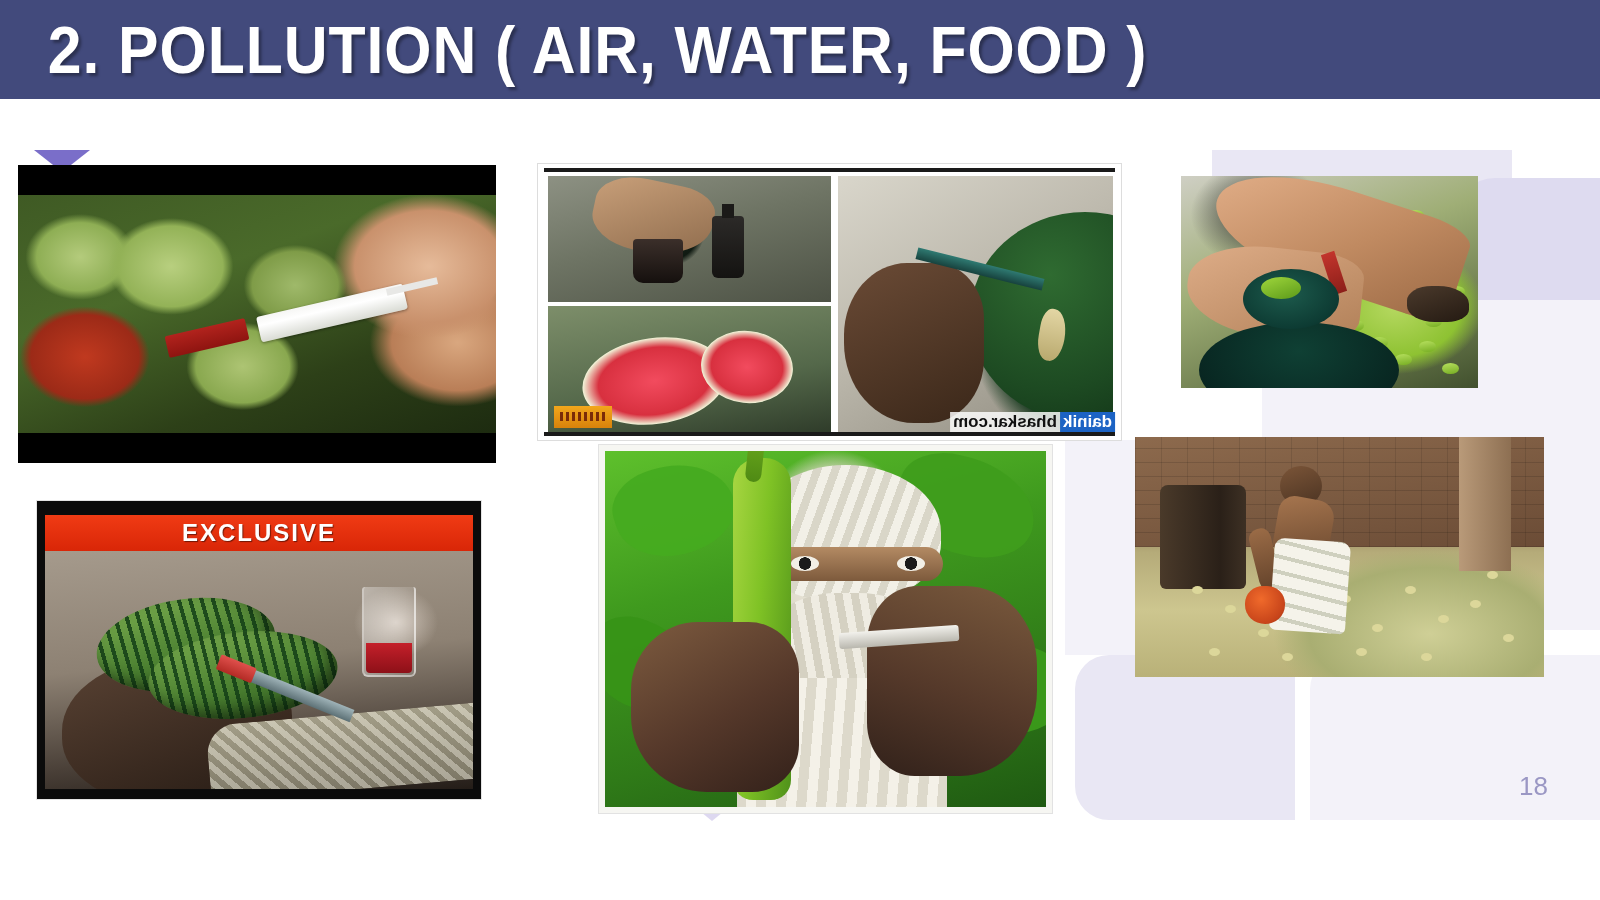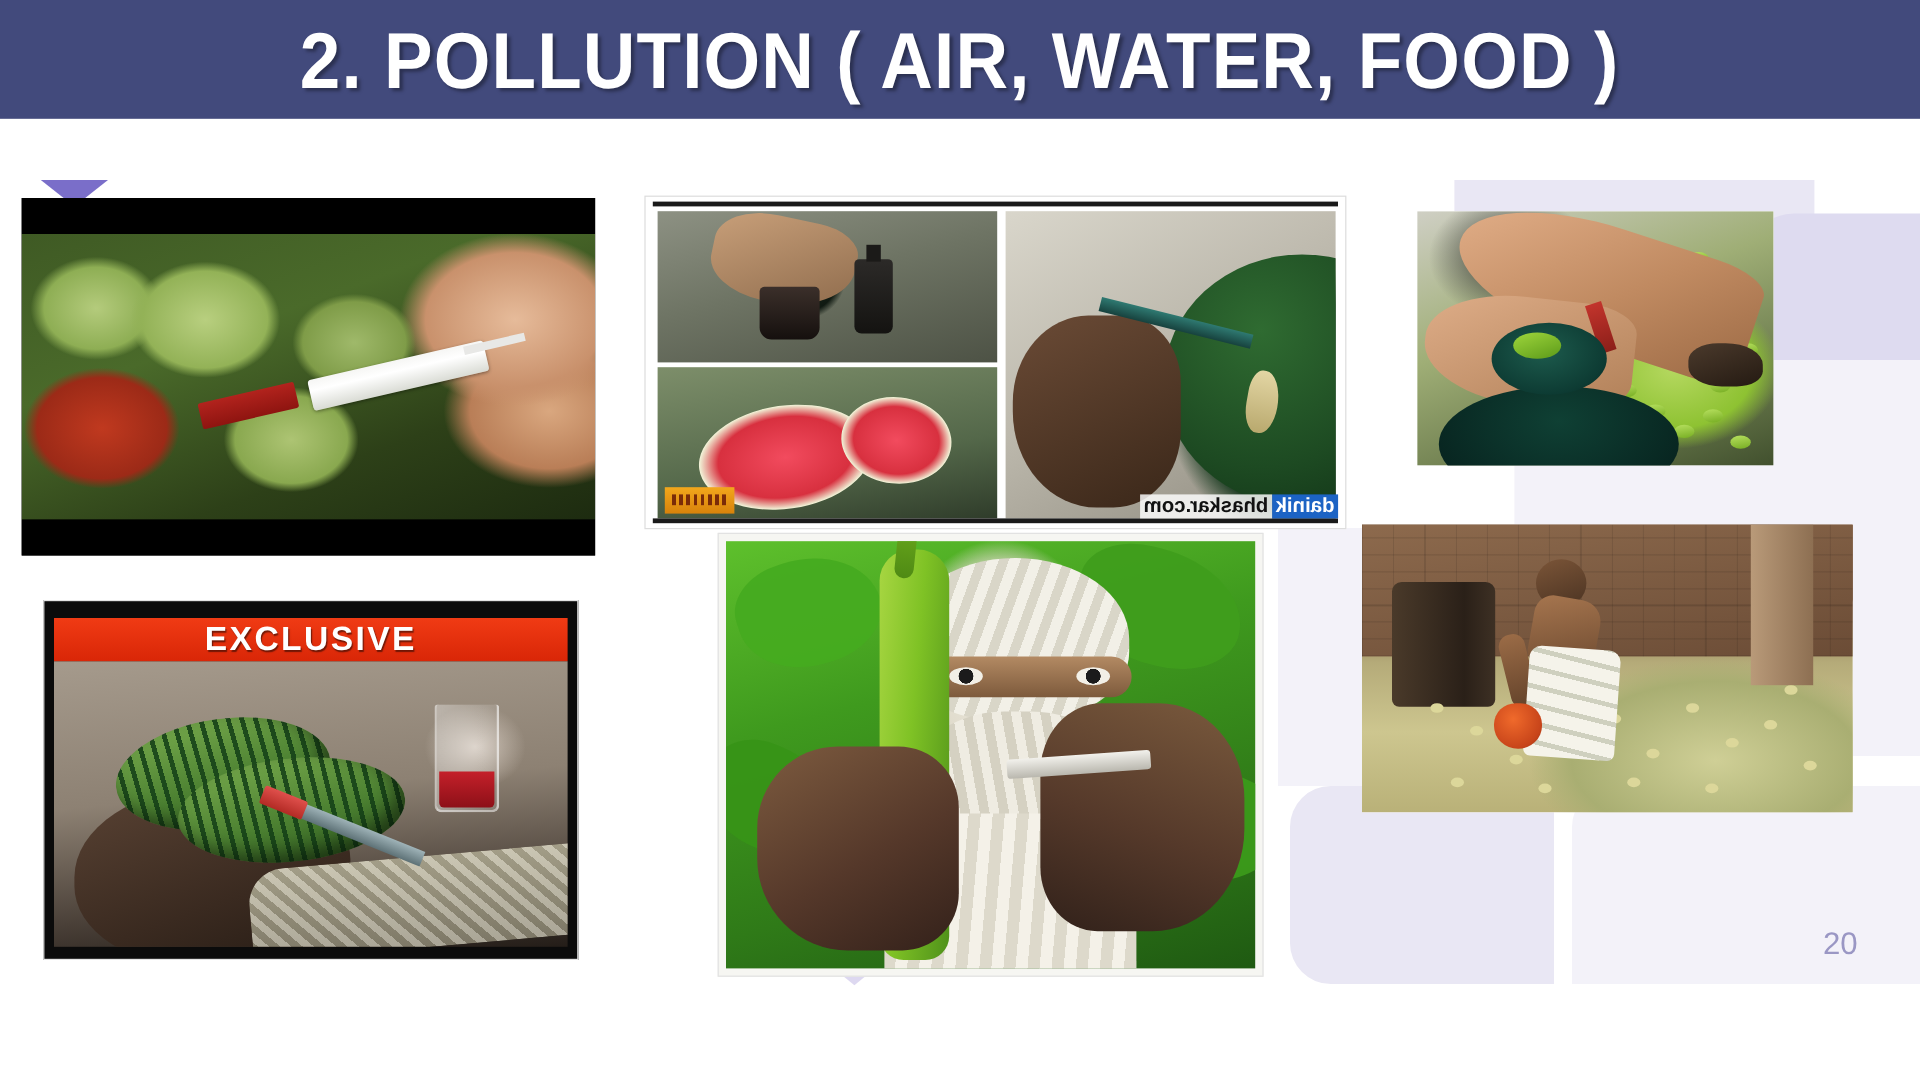--- a/index.html
+++ b/index.html
@@ -24,21 +24,21 @@
   }
   .deco.lav   { background:#e9e7f4; }
   .deco.lav2  { background:#dedbf0; }
   .deco.faint { background:#f3f2f9; }
 
   
   .header {
     position:absolute; left:0; top:0;
     width:1600px; height:99px;
     background:#424a7c;
-    display:flex; align-items:center; justify-content:center;
+    display:flex; align-items:center; justify-content:flex-start;
   }
   .header-title {
     color:#ffffff;
     font-family:"Liberation Sans Narrow","Liberation Sans",sans-serif;
     font-weight:bold;
     font-size:66px;
     letter-spacing:1px;
     transform:scaleX(0.92);
     text-shadow:3px 3px 3px rgba(0,0,0,0.35);
     white-space:nowrap;
@@ -87,21 +87,21 @@
   }
 
   
   #p2 { left:36px; top:500px; width:446px; height:300px; background:#0b0b0b; border:1px solid #e4e4e4; }
   #p2 .ex-bar {
     position:absolute; left:8px; top:14px; right:8px; height:36px;
     background:linear-gradient(180deg,#f03b14 0%, #d92607 100%);
     z-index:6; display:flex; align-items:center; justify-content:center;
   }
   #p2 .ex-text {
-    color:#fff; font-weight:bold; font-size:28px; letter-spacing:2px;
+    color:#fff; font-weight:bold; font-size:24px; letter-spacing:2px;
     font-family:"Liberation Sans",sans-serif; text-shadow:1px 1px 1px rgba(0,0,0,.5);
   }
   #p2 .scene {
     position:absolute; left:8px; top:50px; right:8px; bottom:10px;
     background:
       radial-gradient(ellipse 60px 50px at 82% 30%, rgba(225,215,205,.85) 0%, rgba(200,188,178,0) 70%),
       linear-gradient(175deg,#a59a8c 0%, #8d8173 45%, #4a4038 80%, #241d18 100%);
     overflow:hidden;
   }
   #p2 .melon {
@@ -574,16 +574,16 @@
         <div class="speck" style="left:90%;top:82%"></div>
       <div class="speck" style="left:18%;top:88%"></div>
         <div class="speck" style="left:36%;top:90%"></div>
       <div class="speck" style="left:54%;top:88%"></div>
         <div class="speck" style="left:70%;top:90%"></div>
       <div class="speck" style="left:86%;top:56%"></div>
         <div class="speck" style="left:46%;top:56%"></div>
     </div>
   </div>
 
-  <div class="slide-number">20</div>
+  <div class="slide-number">18</div>
 
 
 </div>
 
 </body></html>

